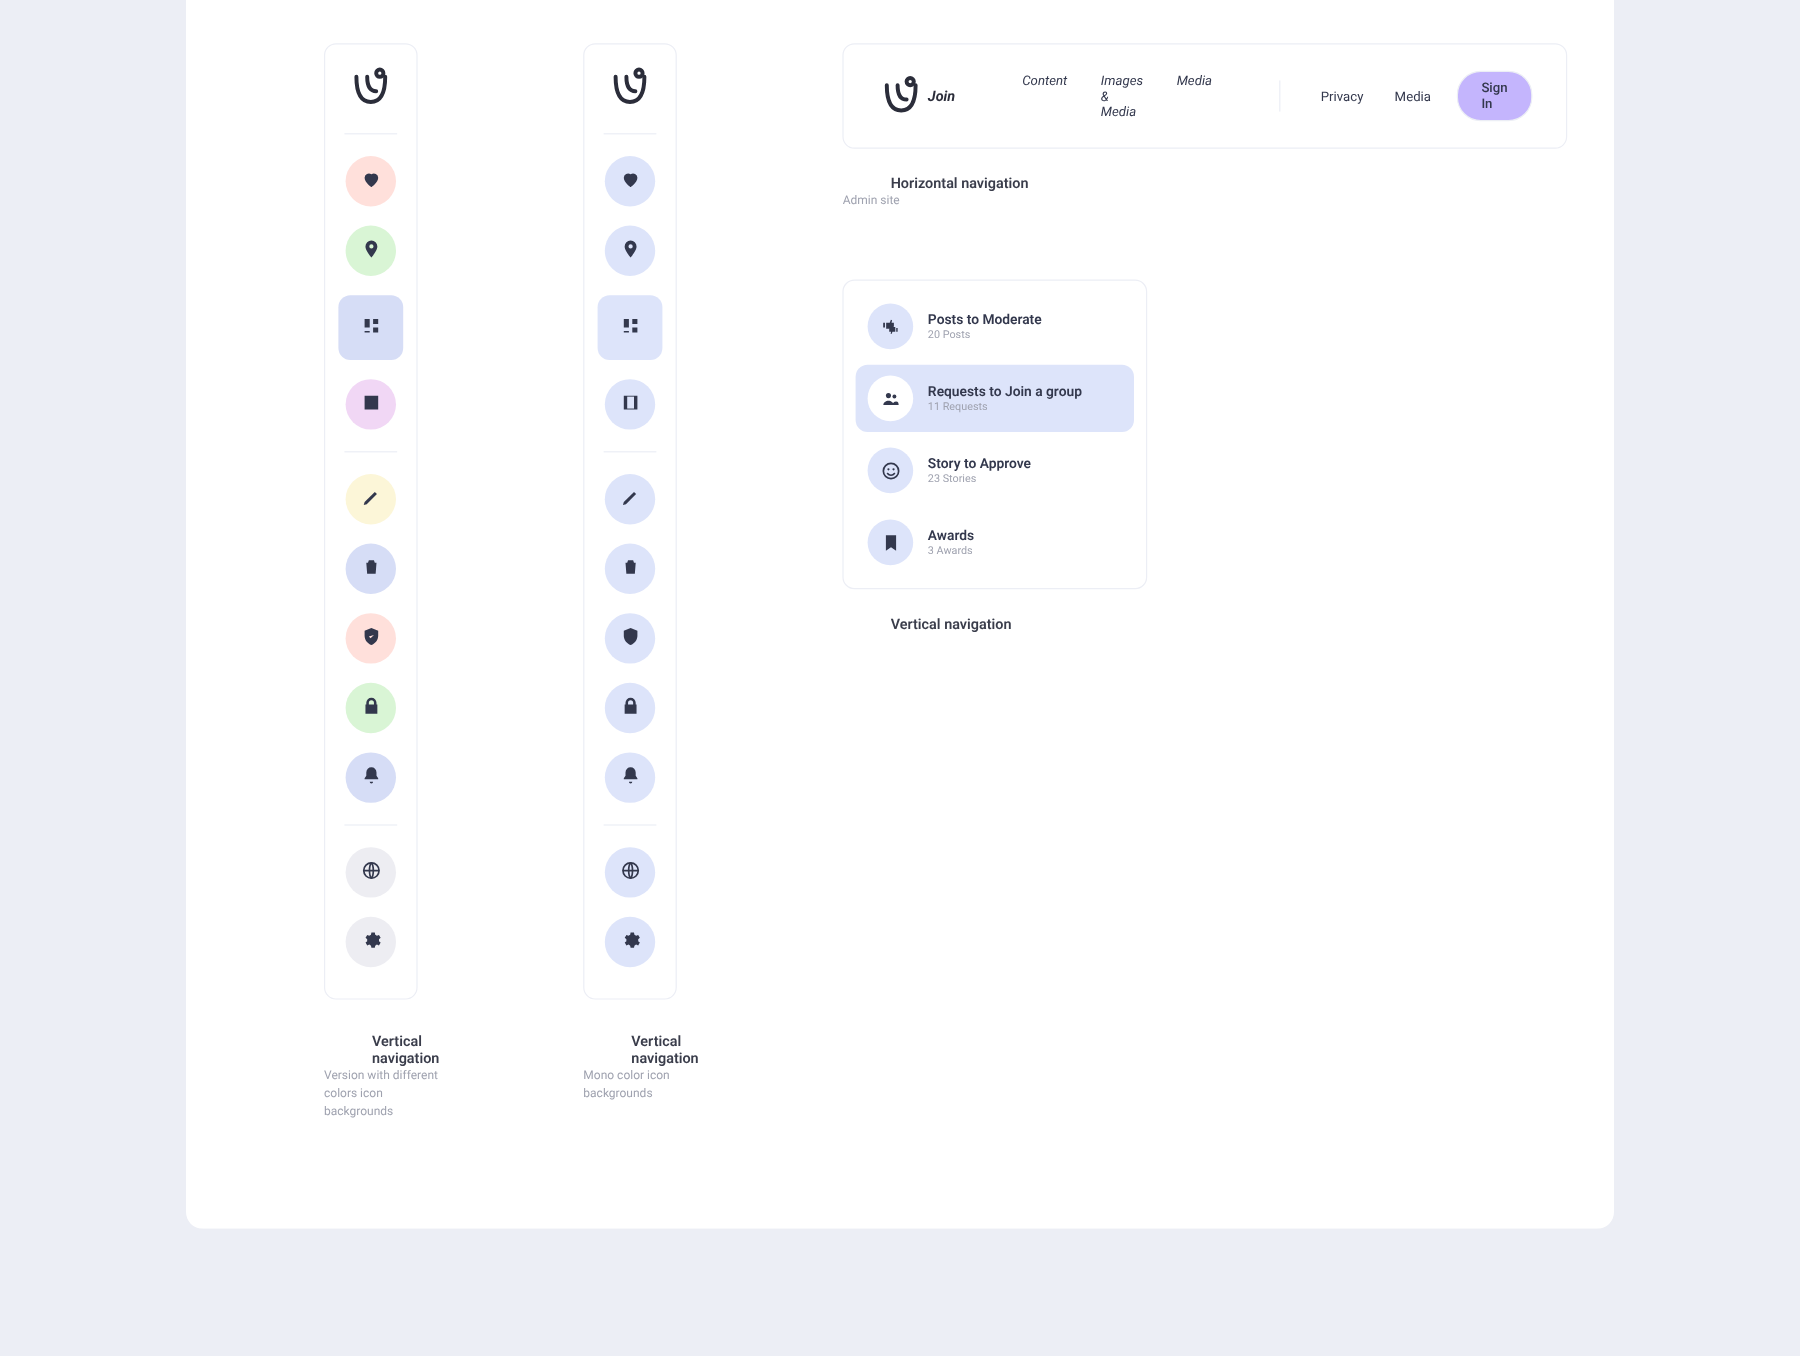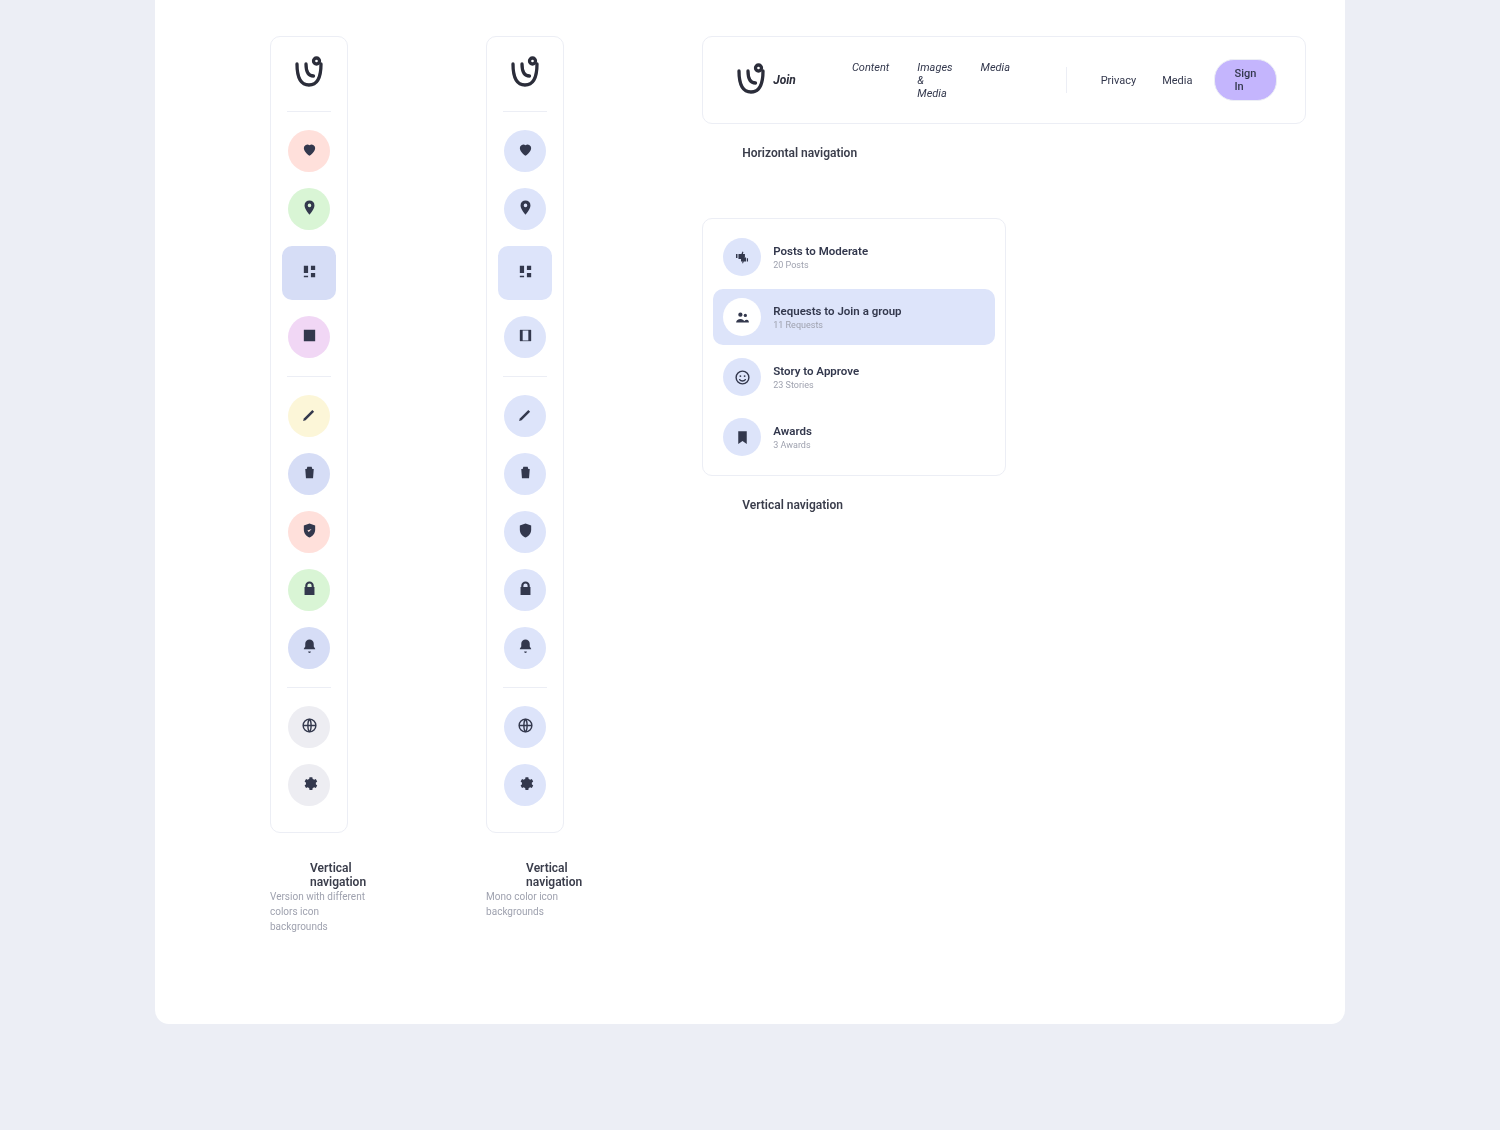--- a/index.html
+++ b/index.html
@@ -124,21 +124,21 @@
     cursor: pointer;
     background: #c4b5fd;
     font-weight: 500;
     color: #33384d;
   }
 
   .desc-block .caption-sub { max-width: none; }
 
   
   .mod-panel {
-    width: 304px;
+    width: 254px;
     padding: 10px;
     display: flex;
     flex-direction: column;
     gap: 4px;
     margin-top: 40px;
   }
   .mod-row {
     display: flex;
     align-items: center;
     gap: 12px;
@@ -343,20 +343,21 @@
         <div class="vdiv"></div>
         <div class="secondary">
           <span>Privacy</span>
           <span>Media</span>
         </div>
         <div class="signin-btn">Sign In</div>
       </div>
 
       <div class="desc-block">
         <div class="caption-title">Horizontal navigation</div>
+        <div class="caption-sub">Admin site</div>
       </div>
 
       <div class="card mod-panel">
         <div class="mod-row">
           <div class="mod-icon">
             <svg viewBox="0 0 24 24">
                 <path d="M2 10h3v8H2zM7 10h6l2-5 2 1-1 4h4v6l-2 4H7z" transform="scale(0.7) translate(2 0)"></path>
                 <path d="M22 14h-3V6h3zM17 14h-6l-2 5-2-1 1-4H4V8l2-4h11z" transform="scale(0.55) translate(14 18)"></path>
               </svg>
           </div>

